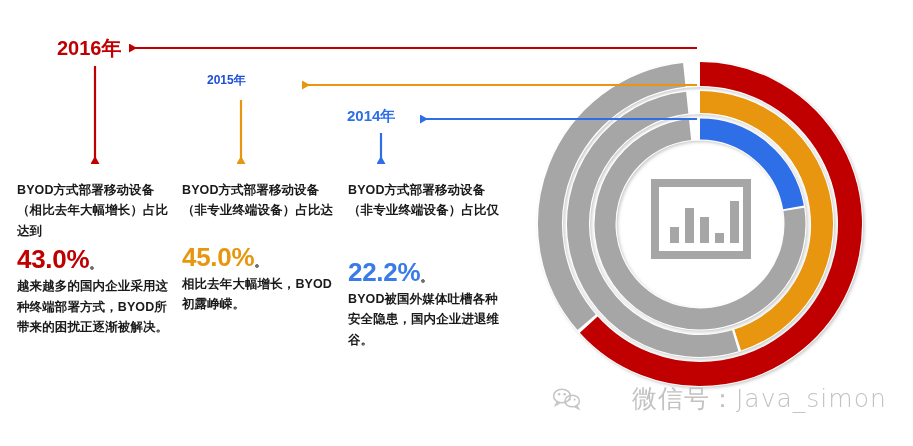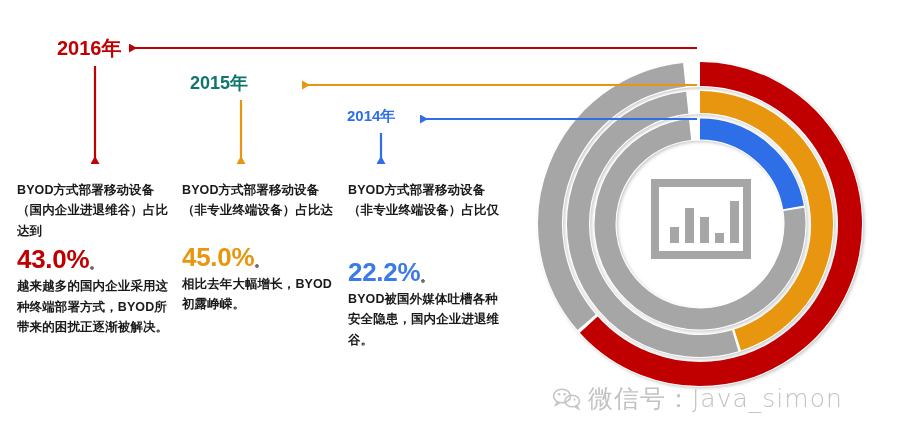--- a/index.html
+++ b/index.html
@@ -15,21 +15,21 @@
   
   .year-label{
     position:absolute;
     font-weight:bold;
     font-size:19px;
     letter-spacing:0px;
     white-space:nowrap;
     line-height:1;
   }
   #year-2016{left:57px;top:38px;color:#C00000;font-size:20px;}
-  #year-2015{left:190px;top:74px;color:#0f766e;font-size:18px;}
+  #year-2015{left:207px;top:74px;color:#1d4ed8;font-size:12px;}
   #year-2014{left:347px;top:108px;color:#2E6FE8;font-size:15px;}
 
   
   .col{
     position:absolute;
     top:180px;
     width:155px;
     font-size:12.5px;
     font-weight:bold;
     color:#1a1a1a;
@@ -61,21 +61,21 @@
   #watermark{
     position:absolute;
     left:552px;top:382px;
     display:flex;align-items:center;gap:6px;
     color:#bfbfbf;
     font-size:25px;
     letter-spacing:1px;
     white-space:nowrap;
     pointer-events:none;
   }
-  #watermark .wm-text{font-family:"DejaVu Sans",sans-serif;font-weight:300;color:#c2c2c2;}
+  #watermark .wm-text{font-family:"DejaVu Sans",sans-serif;font-weight:300;color:#c2c2c2;margin-left:44px;}
 </style>
 </head>
 <body>
 
 <div id="stage">
 
   <svg id="graphics" viewBox="0 0 913 446">
     <defs>
       <marker id="arrow-red" markerWidth="9" markerHeight="9" refX="7" refY="4.5" orient="auto" markerUnits="userSpaceOnUse">
         <path d="M8,0 L8,9 L0,4.5 z" fill="#C00000"></path>
@@ -141,21 +141,21 @@
     <line x1="95" y1="66" x2="95" y2="163" stroke="#C00000" stroke-width="2.2" marker-end="url(#arrow-red-d)"></line>
     <line x1="241" y1="100" x2="241" y2="163" stroke="#E8960F" stroke-width="2.2" marker-end="url(#arrow-orange-d)"></line>
     <line x1="381" y1="133" x2="381" y2="163" stroke="#2E6FE8" stroke-width="2.2" marker-end="url(#arrow-blue-d)"></line>
   </svg>
 
   <div class="year-label" id="year-2016">2016年</div>
   <div class="year-label" id="year-2015">2015年</div>
   <div class="year-label" id="year-2014">2014年</div>
 
   <div class="col" id="col-2016">
-    <span class="lead">BYOD方式部署移动设备（国内企业进退维谷）占比达到</span>
+    <span class="lead">BYOD方式部署移动设备（相比去年大幅增长）占比达到</span>
     <div class="pct" id="pct-2016">
       <span>43.0%</span><span class="dot">。</span>
     </div>
     <span class="note">越来越多的国内企业采用这种终端部署方式，BYOD所带来的困扰正逐渐被解决。</span>
   </div>
 
   <div class="col" id="col-2015">
     <span class="lead">BYOD方式部署移动设备（非专业终端设备）占比达</span>
     <div class="pct" id="pct-2015">
       <span>45.0%</span><span class="dot">。</span>

